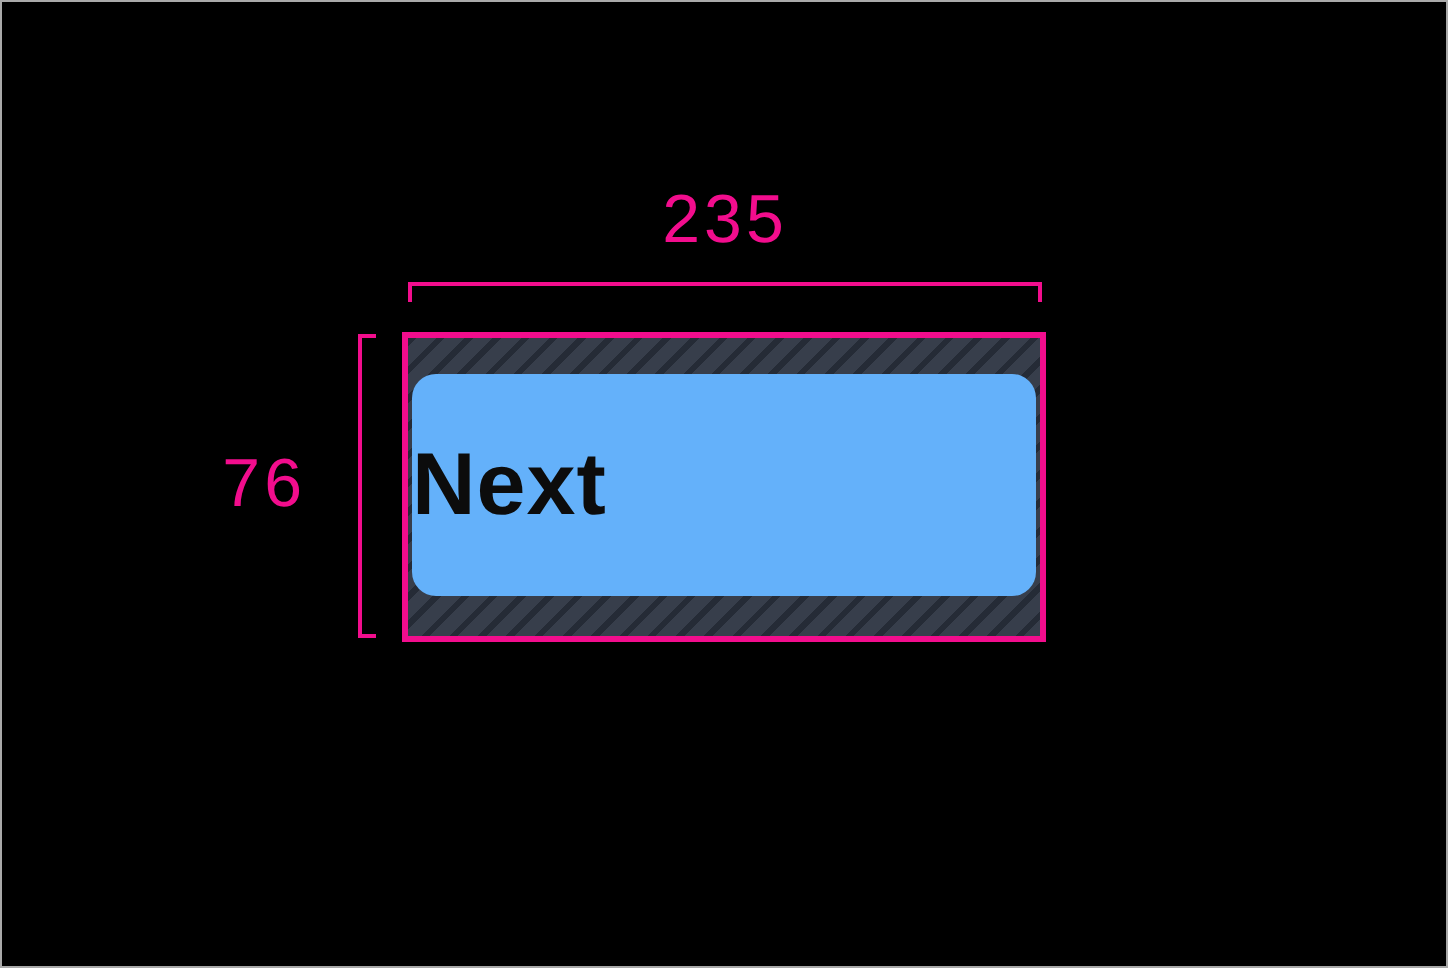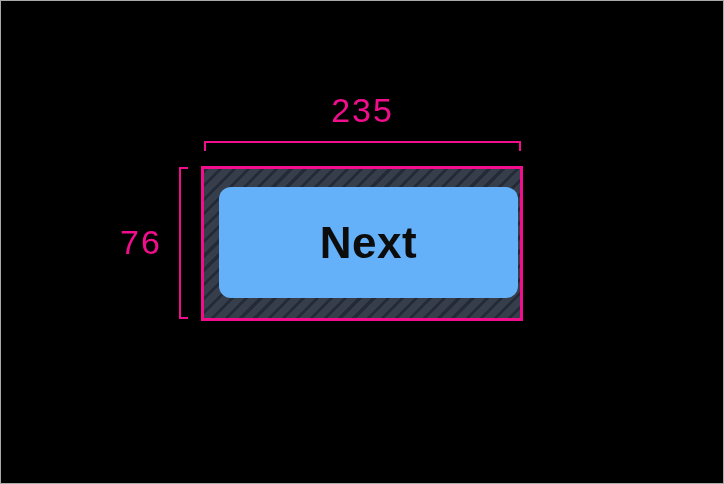--- a/index.html
+++ b/index.html
@@ -34,24 +34,24 @@
     font-weight: 400;
     letter-spacing: 2px;
   }
   .dim-label.width {
     left: 203px;
     top: 92px;
     width: 317px;
     text-align: center;
   }
   .dim-label.height {
-    left: 108px;
+    left: 88px;
     top: 224px;
     width: 64px;
-    text-align: center;
+    text-align: right;
   }
   .bracket-width {
     position: absolute;
     left: 203px;
     top: 140px;
     width: 317px;
     height: 10px;
     border-top: 2px solid var(--annotation-pink);
     border-left: 2px solid var(--annotation-pink);
     border-right: 2px solid var(--annotation-pink);
@@ -91,23 +91,22 @@
     position: absolute;
     left: 2px;
     right: 2px;
     top: 18px;
     bottom: 20px;
     background: var(--button-blue);
     border-radius: 12px;
     border: none;
     display: flex;
     align-items: center;
-    justify-content: center;
+    justify-content: flex-start;
     cursor: pointer;
-    margin-left: 13px;
   }
   .next-btn span {
     color: var(--button-text);
     font-size: 44px;
     font-weight: 600;
     letter-spacing: 0.5px;
     font-family: "Liberation Sans", sans-serif;
   }
 </style>
 </head>

